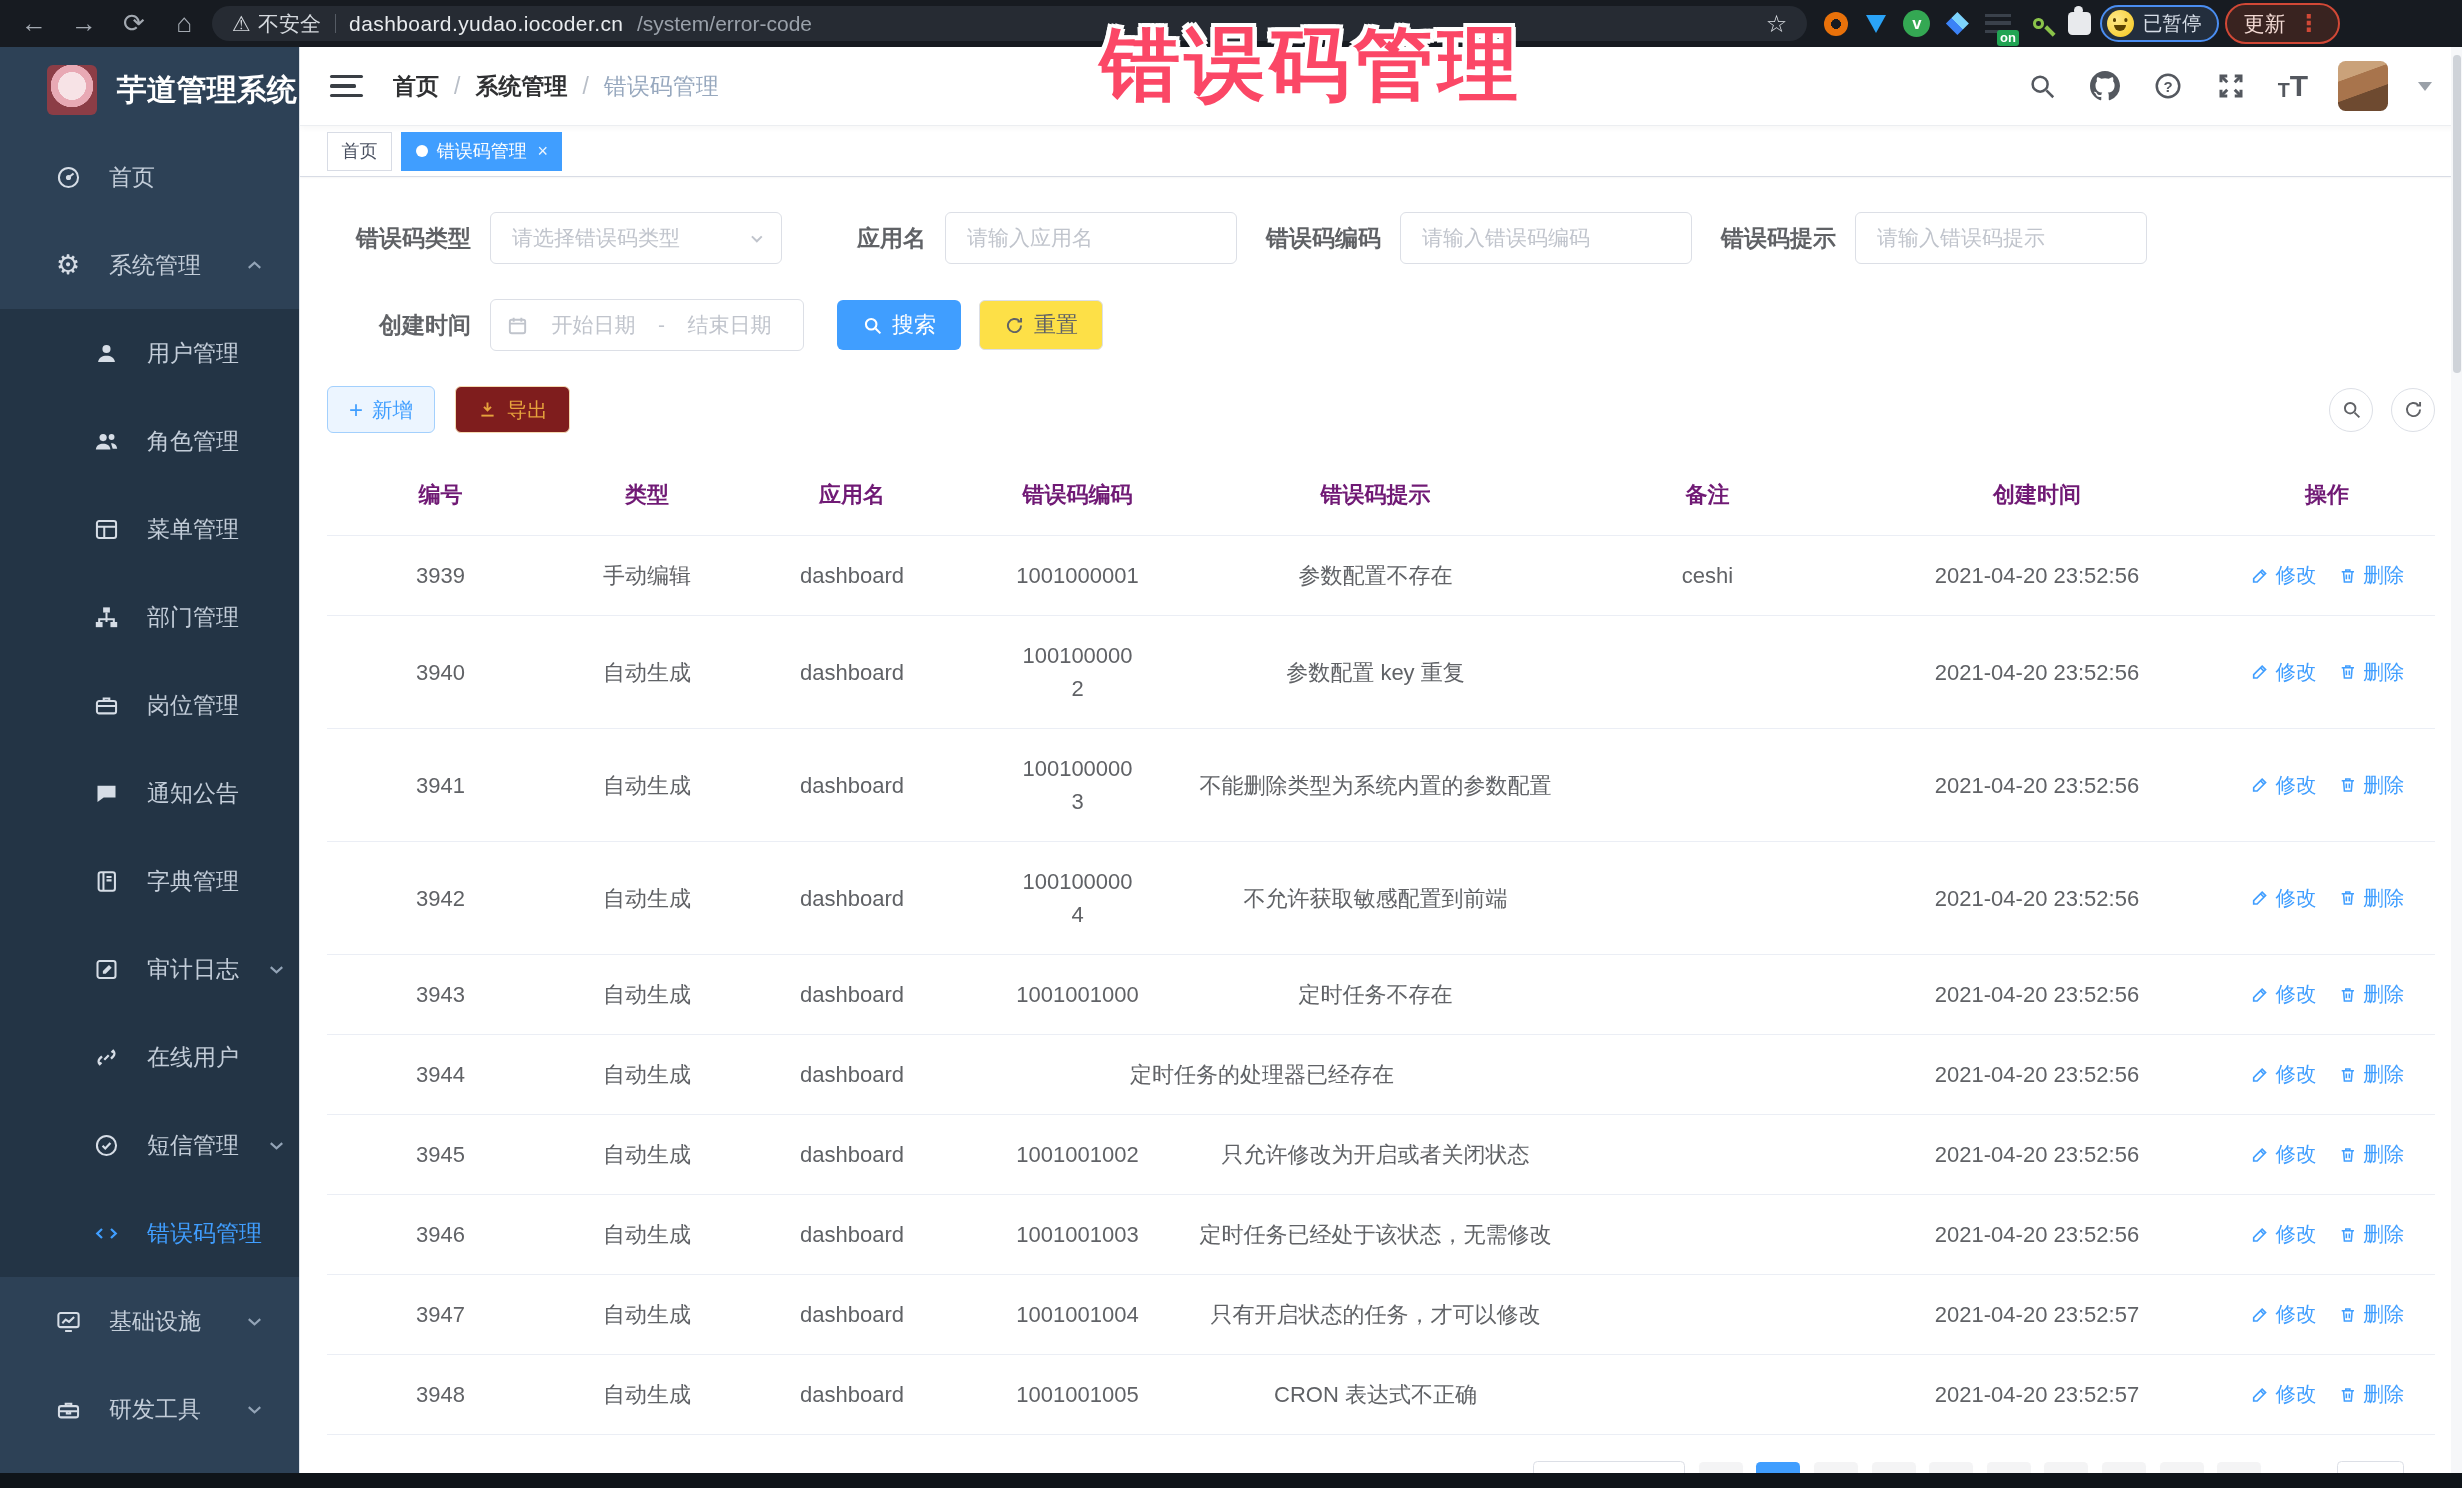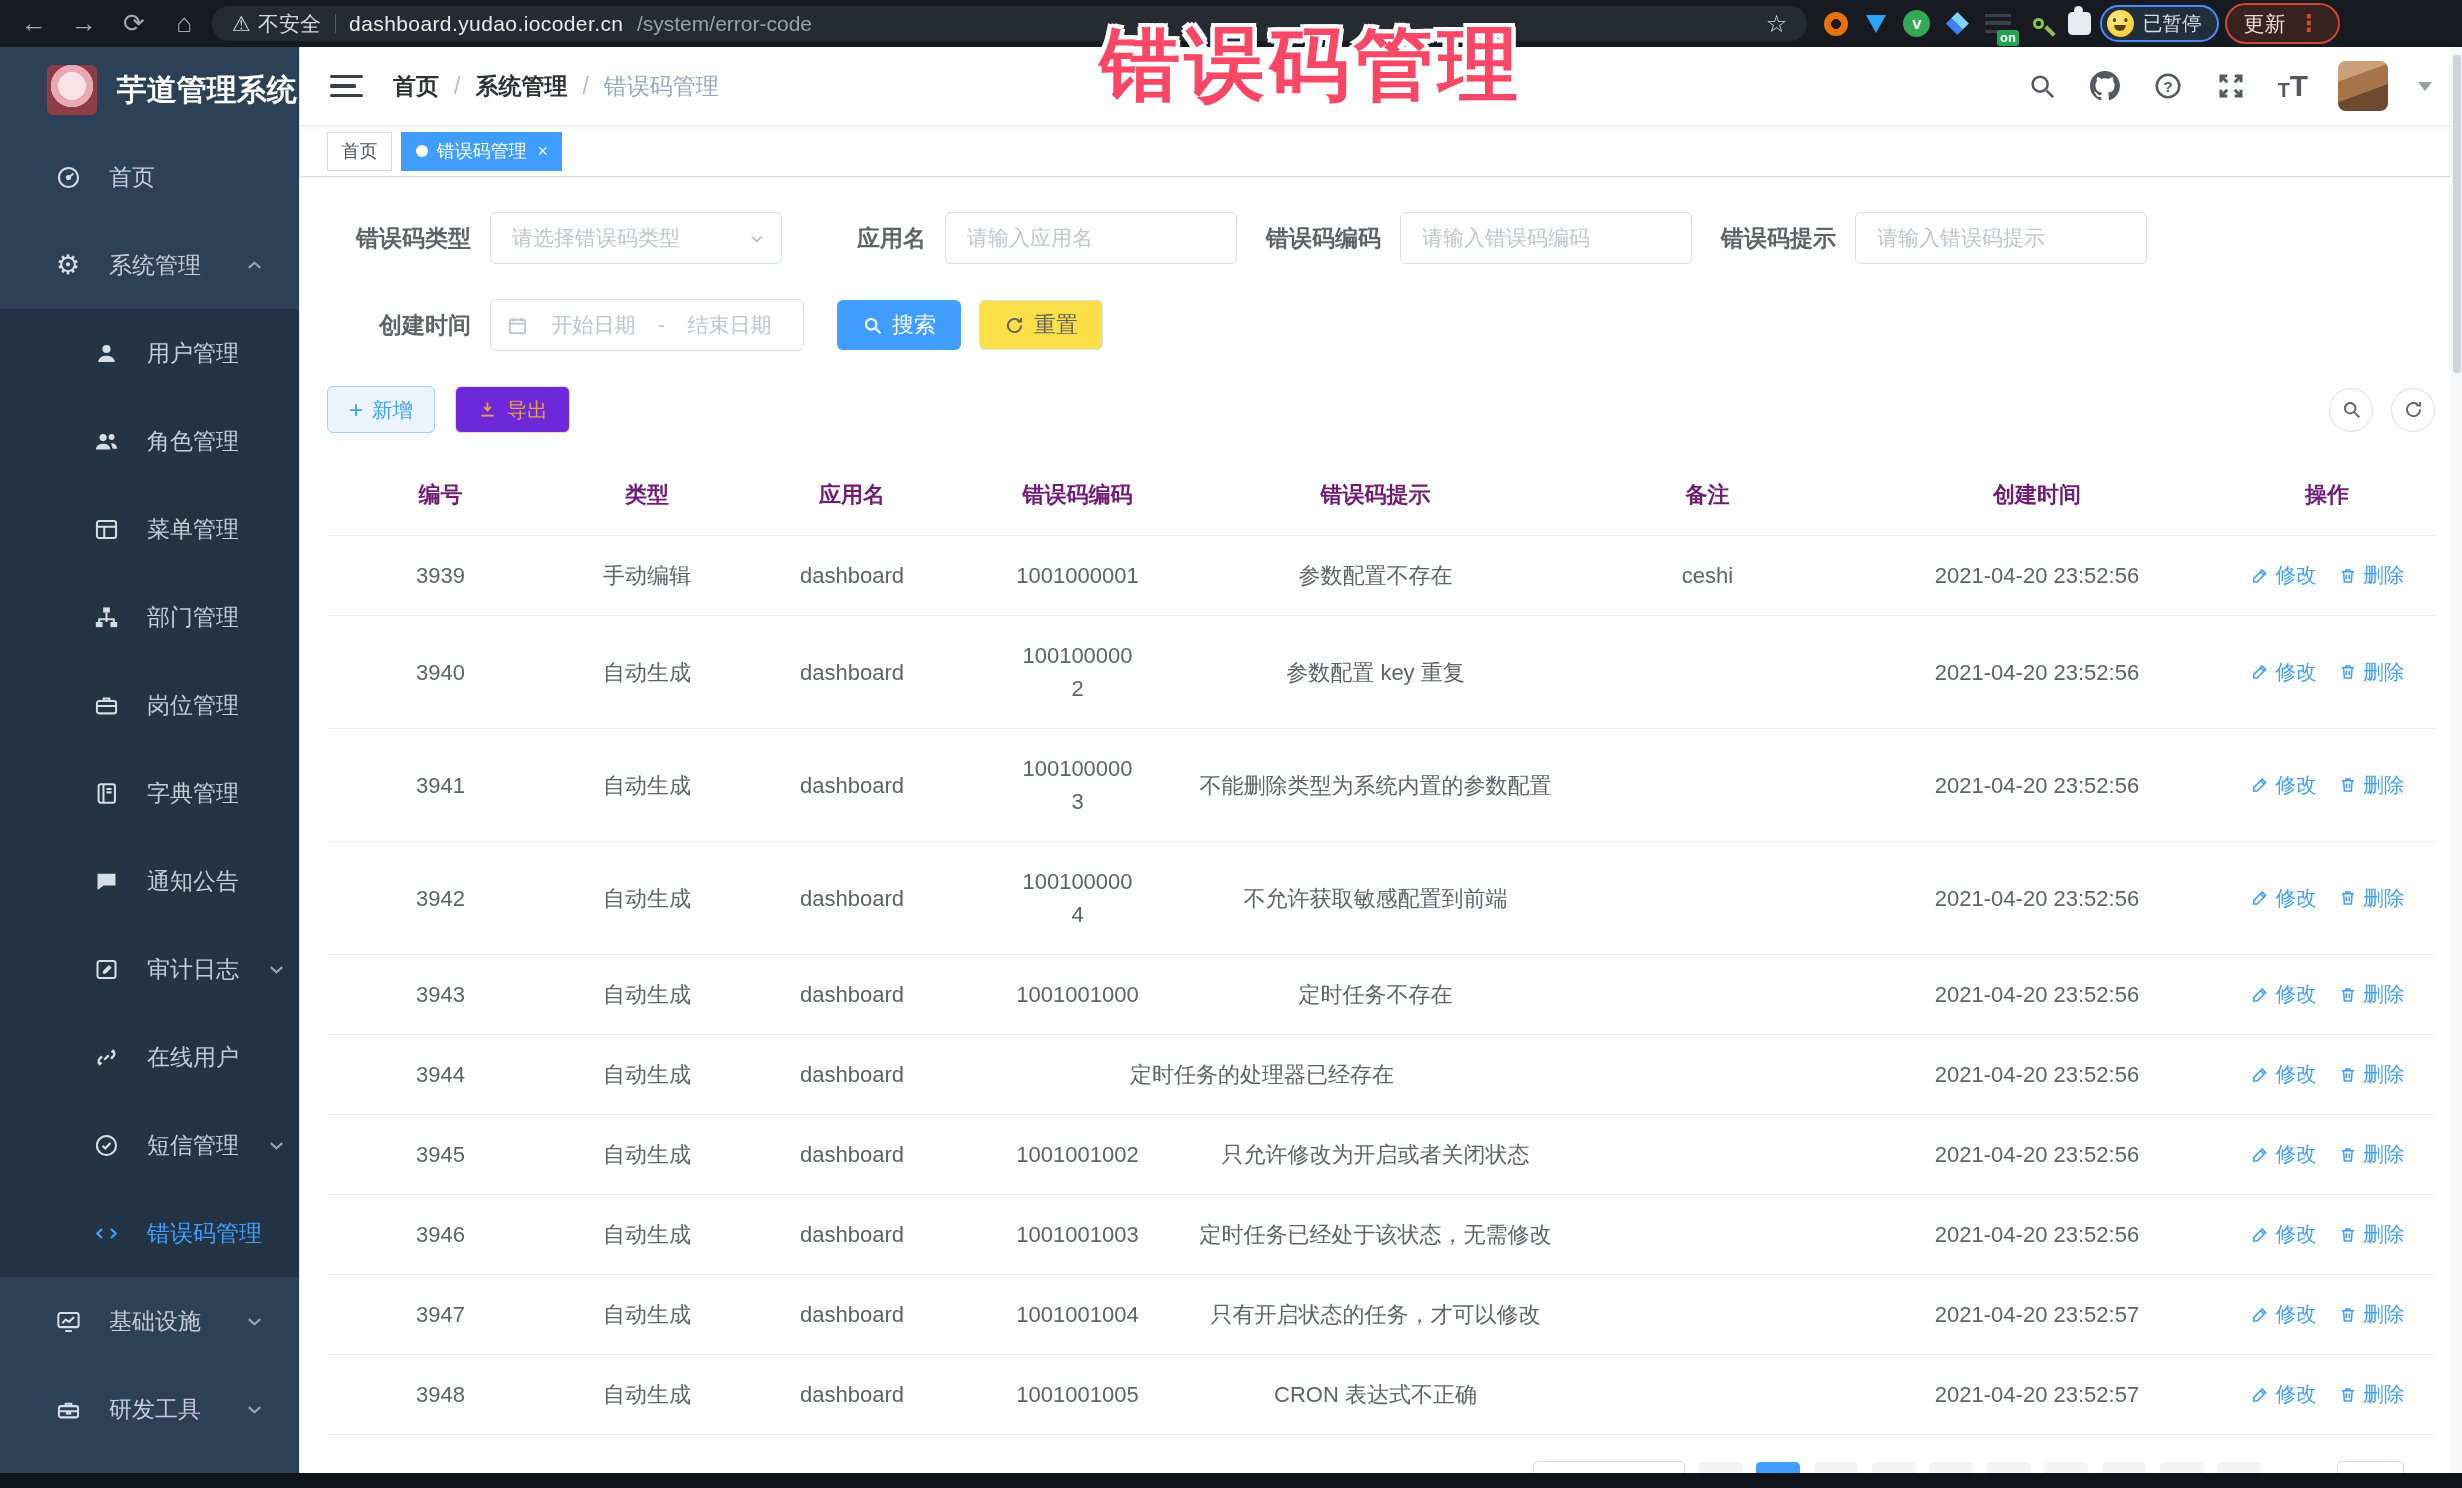--- a/index.html
+++ b/index.html
@@ -106,21 +106,21 @@
   .dr-sep { flex:0 0 auto; color:#c0c4cc; }
   .btn { height:50px; display:inline-flex; align-items:center; gap:9px; border-radius:6px; font-size:22px; padding:0 24px; cursor:pointer; border:0.8px solid transparent; white-space:nowrap; }
   .btn svg { width:21px; height:21px; }
   .btn-primary { background:#409eff; color:#fff; margin-left:33px; }
   .btn-plain { background:#fde047; color:#606266; border-color:#dcdfe6; margin-left:18px; }
 
   
   .toolbar { display:flex; align-items:center; margin-top:35px; }
   .btn-sm { height:47px; font-size:20.5px; padding:0 21px; }
   .btn-add { background:#ecf5ff; border-color:#a3d0fd; color:#409eff; }
-  .btn-export { background:#6d28d9; border-color:#f5dab1; color:#e6a23c; margin-left:19.7px; }
+  .btn-export { background:#7f1d1d; border-color:#f5dab1; color:#e6a23c; margin-left:19.7px; }
   .tool-right { margin-left:auto; display:flex; gap:18px; }
   .circ { width:44px; height:44px; border-radius:50%; border:0.8px solid #dcdfe6; background:#fff; display:flex; align-items:center; justify-content:center; color:#606266; }
   .circ svg { width:21px; height:21px; }
 
   
   .table { margin-top:21px; }
   .tr { display:flex; border-bottom:0.8px solid #ebeef5; align-items:center; }
   .th, .td { text-align:center; font-size:22px; padding:23px 7.6px; line-height:1.5; }
   .th { color:#701a75; font-weight:700; padding:24px 7.6px; }
   .td { color:#606266; }
@@ -275,33 +275,33 @@
               <svg viewBox="0 0 24 24" fill="none" stroke="currentColor" stroke-width="1.8">
                 <rect x="3.5" y="8" width="17" height="11" rx="2"></rect>
                 <path d="M9.5 8V5.8h5V8M3.5 12.5h17"></path>
               </svg>
             </span>
             <span class="lbl">岗位管理</span>
           </div>
           <div class="mi sub">
             <span class="ic">
               <svg viewBox="0 0 24 24" fill="none" stroke="currentColor" stroke-width="1.8">
+                <path d="M4 5h16v10.5H9.5L4 19.5z" fill="currentColor" stroke="none"></path>
+              </svg>
+            </span>
+            <span class="lbl">通知公告</span>
+          </div>
+          <div class="mi sub">
+            <span class="ic">
+              <svg viewBox="0 0 24 24" fill="none" stroke="currentColor" stroke-width="1.8">
                 <rect x="5" y="3.8" width="14.5" height="16.4" rx="2"></rect>
                 <path d="M9.3 3.8v16.4M12 8h4.5M12 11h4.5"></path>
               </svg>
             </span>
             <span class="lbl">字典管理</span>
-          </div>
-          <div class="mi sub">
-            <span class="ic">
-              <svg viewBox="0 0 24 24" fill="none" stroke="currentColor" stroke-width="1.8">
-                <path d="M4 5h16v10.5H9.5L4 19.5z" fill="currentColor" stroke="none"></path>
-              </svg>
-            </span>
-            <span class="lbl">通知公告</span>
           </div>
           <div class="mi sub">
             <span class="ic">
               <svg viewBox="0 0 24 24" fill="none" stroke="currentColor" stroke-width="1.8">
                 <rect x="4" y="4.5" width="16" height="15" rx="2"></rect>
                 <path d="M14.2 8l2.4 2.4-5.4 5.4H8.8v-2.4z" fill="currentColor" stroke="none"></path>
               </svg>
             </span>
             <span class="lbl">审计日志</span>
             <span class="caret"><svg viewBox="0 0 24 24" fill="none" stroke="currentColor" stroke-width="1.8">

